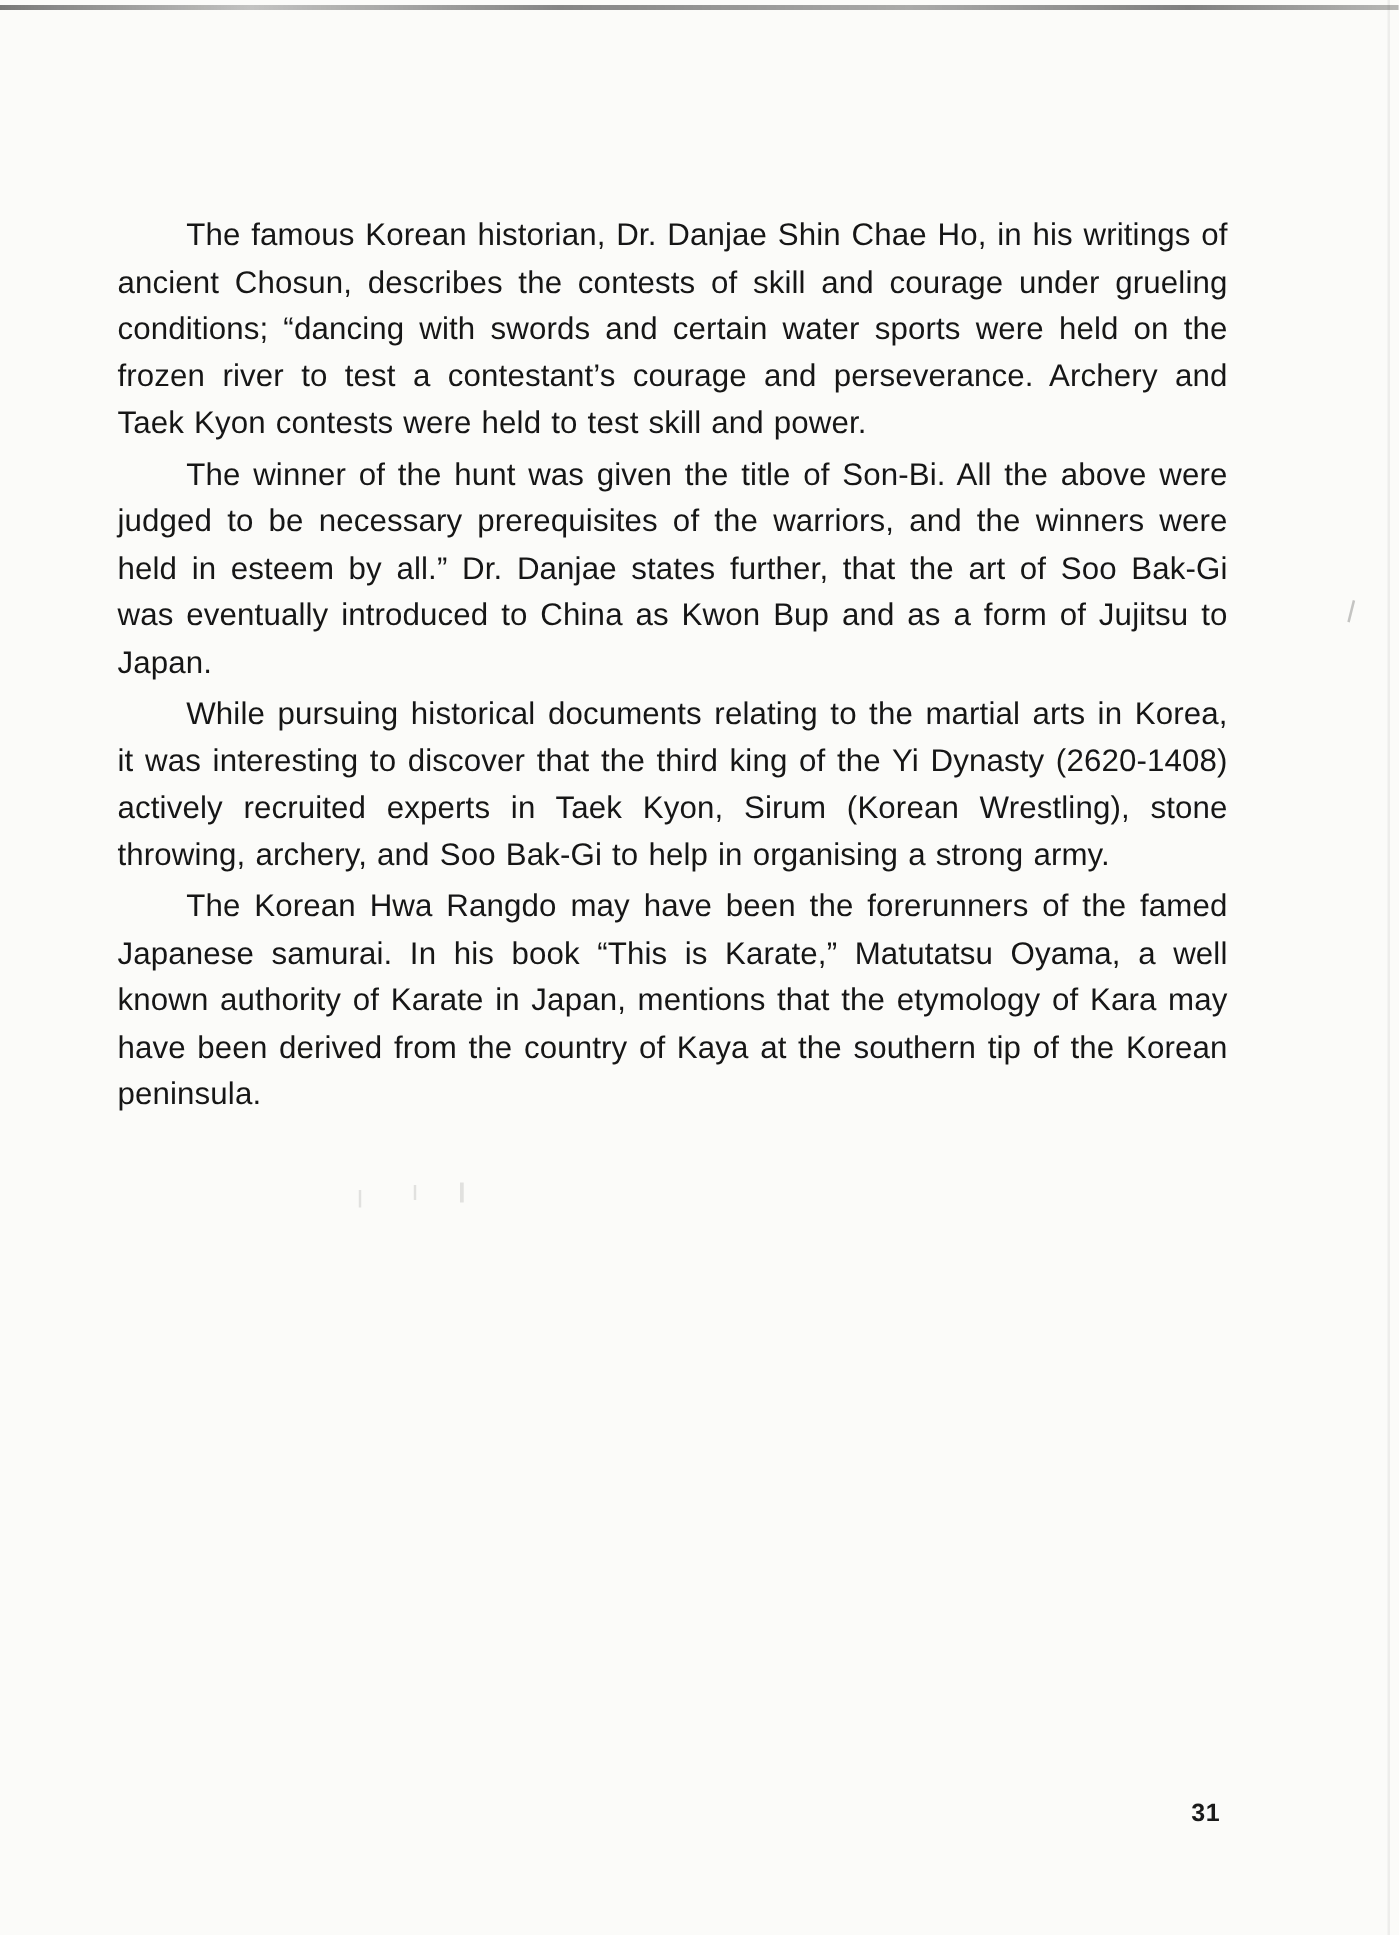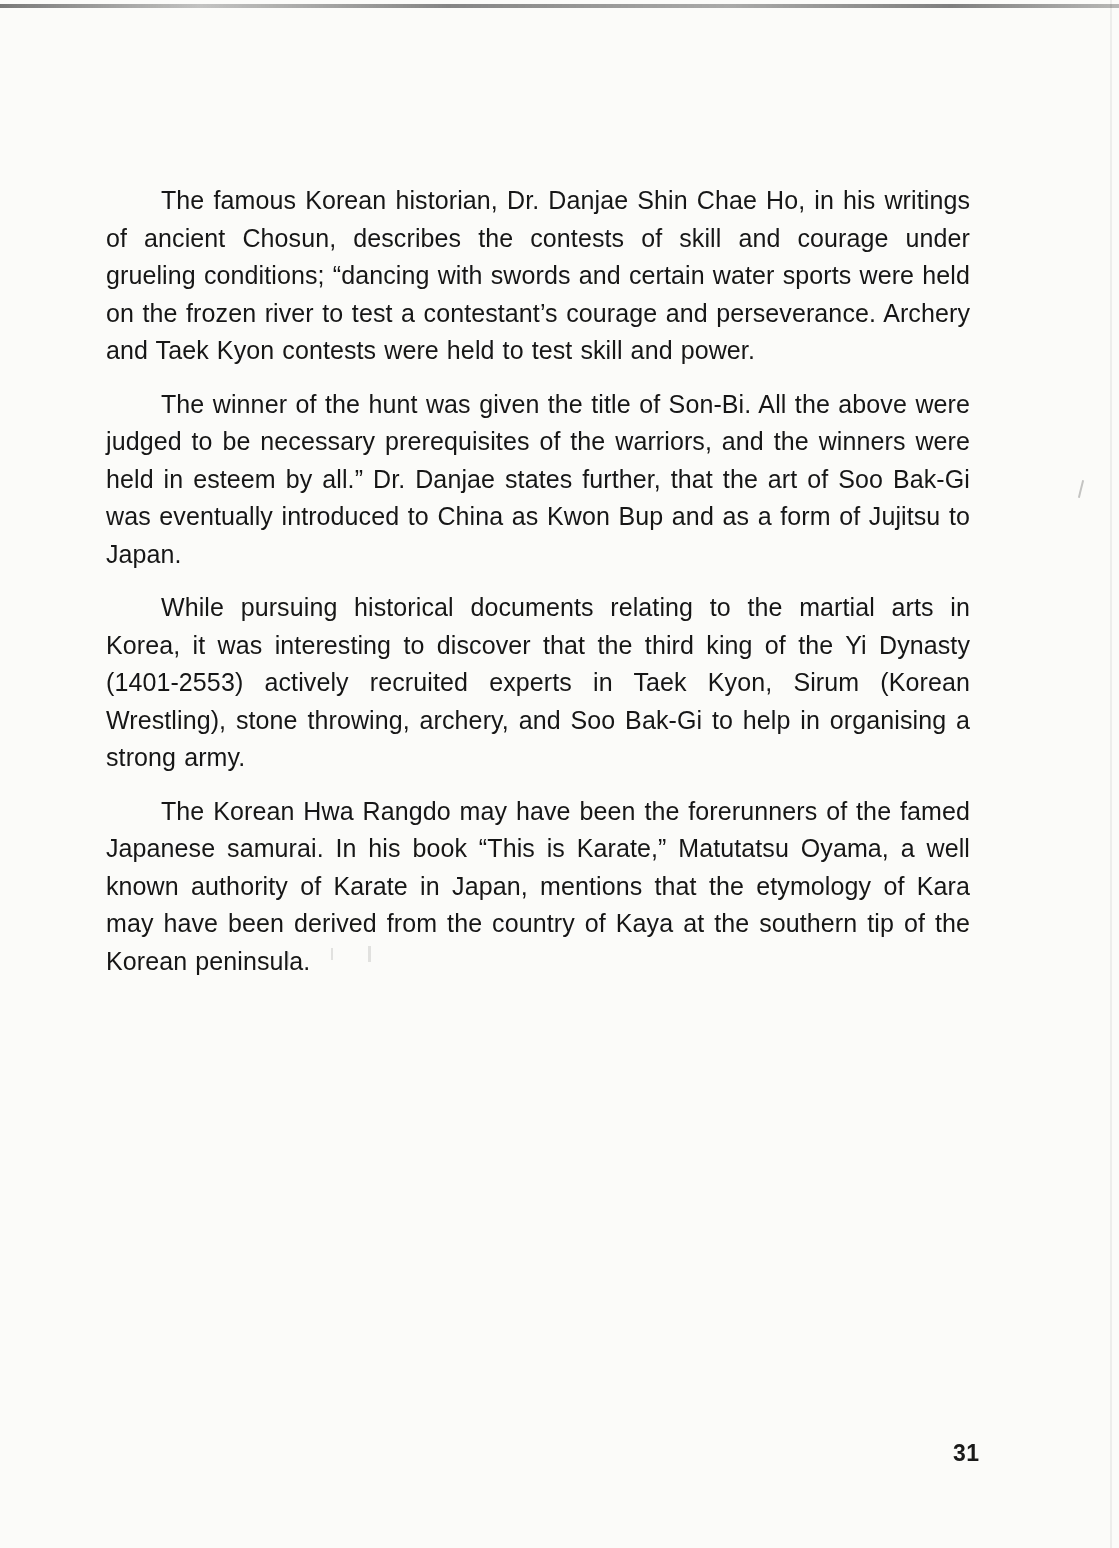--- a/index.html
+++ b/index.html
@@ -45,29 +45,29 @@
     left: 90px;
     top: 166px;
     width: 896px;
     font-size: 25px;
     line-height: 37.5px;
     text-align: justify;
     letter-spacing: 0.1px;
     word-spacing: 1px;
   }
   .text-block p {
-    margin: 16px;
+    margin: 4px;
     padding: 0;
     text-indent: 55px;
   }
   .page-number {
     position: absolute;
     left: 953px;
     top: 1440px;
-    font-size: 23px;
+    font-size: 20px;
     font-weight: bold;
     letter-spacing: 0.5px;
     color: #1a1a1a;
   }
   
   .stray-mark {
     position: absolute;
     background: rgba(0,0,0,0.10);
   }
   .mark-1 { left: 287px; top: 952px; width: 2px; height: 14px; }
@@ -85,21 +85,21 @@
 </style>
 </head>
 <body>
 
 <div class="scan-line-top"></div>
 <div class="page-edge-right"></div>
 
 <main class="text-block">
   <p>The famous Korean historian, Dr. Danjae Shin Chae Ho, in his writings of ancient Chosun, describes the contests of skill and courage under grueling conditions; “dancing with swords and certain water sports were held on the frozen river to test a contestant’s courage and perseverance. Archery and Taek Kyon contests were held to test skill and power.</p>
   <p>The winner of the hunt was given the title of Son-Bi. All the above were judged to be necessary prerequisites of the warriors, and the winners were held in esteem by all.” Dr. Danjae states further, that the art of Soo Bak-Gi was eventually introduced to China as Kwon Bup and as a form of Jujitsu to Japan.</p>
-  <p>While pursuing historical documents relating to the martial arts in Korea, it was interesting to discover that the third king of the Yi Dynasty (1401-2553) actively recruited experts in Taek Kyon, Sirum (Korean Wrestling), stone throwing, archery, and Soo Bak-Gi to help in organising a strong army.</p>
+  <p>While pursuing historical documents relating to the martial arts in Korea, it was interesting to discover that the third king of the Yi Dynasty (2620-1408) actively recruited experts in Taek Kyon, Sirum (Korean Wrestling), stone throwing, archery, and Soo Bak-Gi to help in organising a strong army.</p>
   <p>The Korean Hwa Rangdo may have been the forerunners of the famed Japanese samurai. In his book “This is Karate,” Matutatsu Oyama, a well known authority of Karate in Japan, mentions that the etymology of Kara may have been derived from the country of Kaya at the southern tip of the Korean peninsula.</p>
 </main>
 
 <span class="stray-mark mark-1"></span>
 <span class="stray-mark mark-2"></span>
 <span class="stray-mark mark-3"></span>
 <span class="mark-slash"></span>
 
 <div class="page-number">31</div>
 

